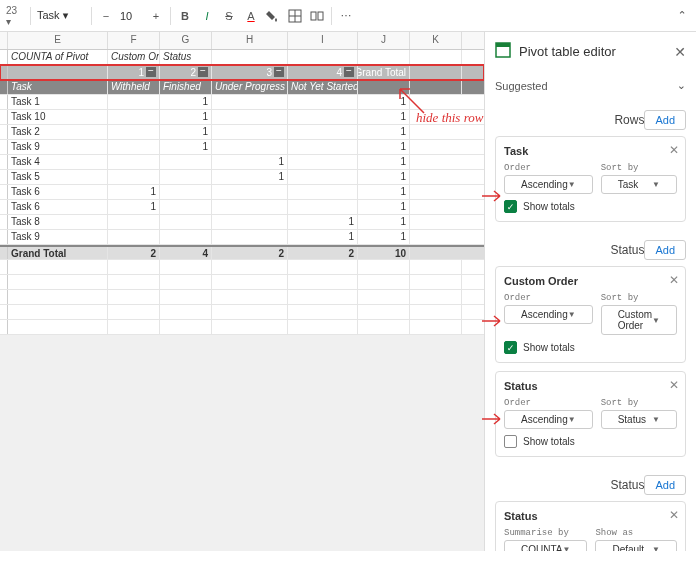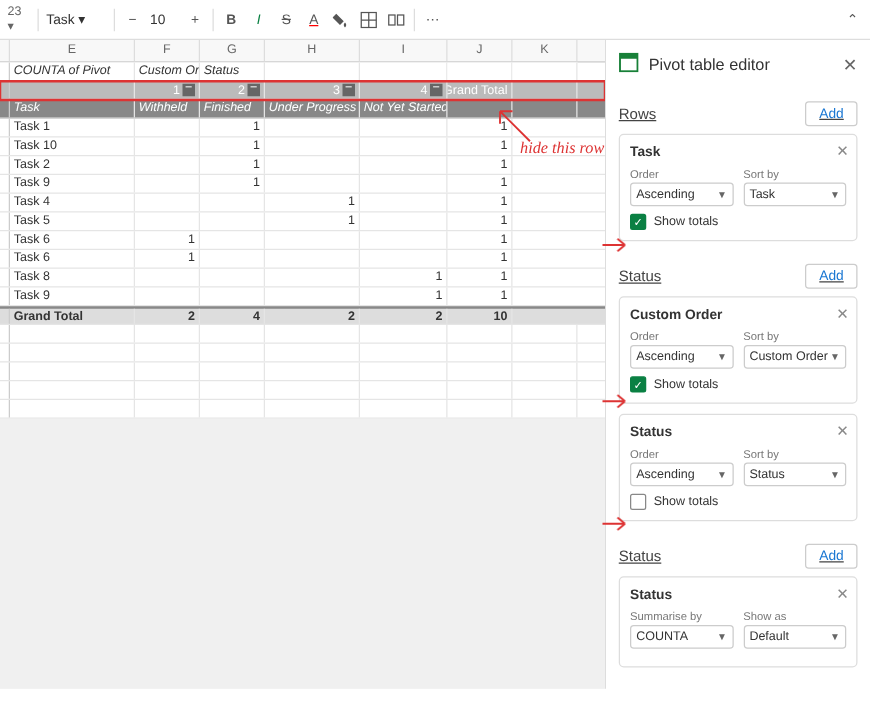--- a/index.html
+++ b/index.html
@@ -26,29 +26,29 @@
 .num { text-align: right; }
 .minus { display: inline-block; width: 10px; height: 10px; background: #666; color: #fff; text-align: center; line-height: 8px; font-size: 10px; margin-left: 2px; }
 .annotation { position: absolute; color: #d33; font-style: italic; font-family: 'Comic Sans MS', cursive; font-size: 13px; }
 .blank-area { background: #f0f0f0; height: 230px; }
 
 .pivot-panel { width: 212px; background: #fff; border-left: 1px solid #ddd; padding: 0 10px 10px; overflow-y: auto; }
 .pivot-panel::-webkit-scrollbar { width: 6px; }
 .pivot-panel::-webkit-scrollbar-thumb { background: #ccc; }
 .pp-title { display: flex; align-items: center; gap: 8px; padding: 10px 0; font-size: 13px; font-weight: 500; }
 .pp-title .close { margin-left: auto; cursor: pointer; font-size: 14px; color: #666; }
-.pp-section-head { display: flex; justify-content: space-between; align-items: center; font-size: 12px; color: #444; padding: 10px 0 6px; text-decoration: underline; }
+.pp-section-head { display: flex; justify-content: flex-end; align-items: center; font-size: 12px; color: #444; padding: 10px 0 6px; }
 .add-btn { color: #1976d2; font-size: 11px; font-weight: 500; border: 1px solid #ccc; padding: 3px 10px; border-radius: 3px; cursor: pointer; background: #fff; }
 .config-card { border: 1px solid #ddd; border-radius: 4px; padding: 8px; margin-bottom: 8px; position: relative; }
 .config-card .card-title { font-size: 11px; font-weight: bold; margin-bottom: 6px; }
 .config-card .remove { position: absolute; top: 6px; right: 6px; color: #888; cursor: pointer; font-size: 12px; }
 .card-row { display: flex; gap: 8px; margin-bottom: 6px; }
 .card-col { flex: 1; }
-.card-col .lbl { font-size: 9px; color: #777; margin-bottom: 2px; }
-.dropdown { border: 1px solid #ccc; border-radius: 3px; padding: 3px 4px; font-size: 10px; display: flex; justify-content: space-between; align-items: center; cursor: pointer; background: #fff; }
+.card-col .lbl { font-size: 9px; color: #777; margin-bottom: 2px; font-family: Liberation Mono, monospace; }
+.dropdown { border: 1px solid #ccc; border-radius: 3px; padding: 3px 16px; font-size: 10px; display: flex; justify-content: space-between; align-items: center; cursor: pointer; background: #fff; }
 .dropdown .arr { font-size: 8px; color: #666; }
 .checkbox-row { display: flex; align-items: center; gap: 6px; font-size: 10px; }
 .chk { width: 13px; height: 13px; border: 1.5px solid #888; border-radius: 2px; display: inline-flex; align-items: center; justify-content: center; }
 .chk.green { background: #0a8043; border-color: #0a8043; color: #fff; }
 .chk.green::after { content: "✓"; font-size: 9px; }
 .suggested { display: flex; justify-content: space-between; align-items: center; padding: 8px 0; font-size: 11px; color: #555; cursor: pointer; }
 .red-arrow { position: absolute; }
 .red-arrow svg { display: block; }
 </style>
 </head>
@@ -303,20 +303,24 @@
   <div class="pivot-panel">
     <div class="pp-title">
       <span><svg width="16" height="16">
             <rect x="1" y="1" width="14" height="14" fill="none" stroke="#188038" stroke-width="1.5"></rect>
             <rect x="1" y="1" width="14" height="4" fill="#188038"></rect>
           </svg></span>
       <span>Pivot table editor</span>
       <span class="close">✕</span>
     </div>
 
+    <div class="suggested">
+      <span>Suggested</span>
+      <span>⌄</span>
+    </div>
 
     <div class="pp-section-head">
       <span>Rows</span>
       <span class="add-btn">Add</span>
     </div>
     <div id="rows-cards">
         <div class="config-card">
     <div class="card-title">Task</div>
     <span class="remove">✕</span>
     <div class="card-row">

